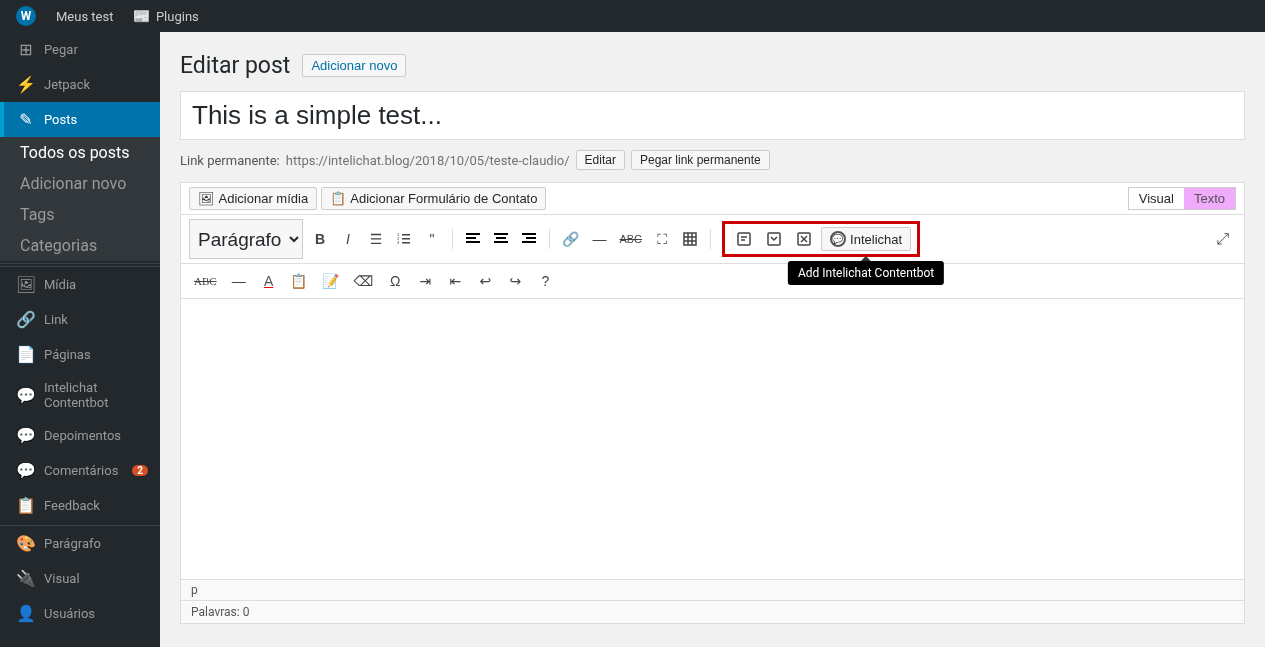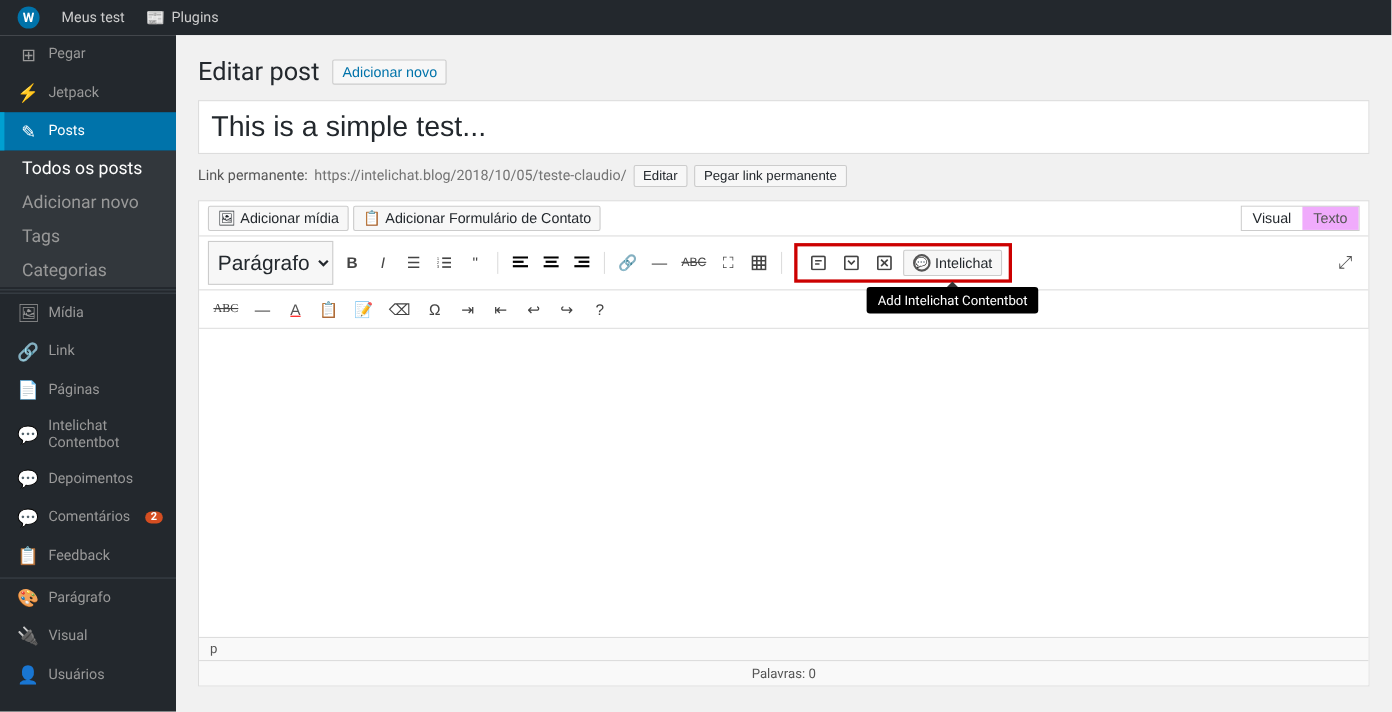--- a/index.html
+++ b/index.html
@@ -262,21 +262,21 @@
     }
 
     
     .editor-status-bar {
       border-top: 1px solid #ddd;
       padding: 4px 10px;
       font-size: 12px;
       color: #555;
       background: #f9f9f9;
       display: flex;
-      justify-content: center;
+      justify-content: flex-start;
       align-items: center;
     }
 
     
     .editor-path-bar {
       border-top: 1px solid #ddd;
       padding: 3px 10px;
       font-size: 12px;
       color: #555;
       background: #f9f9f9;

